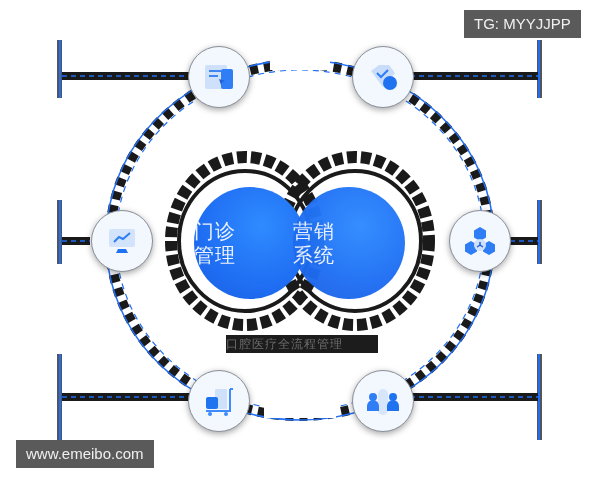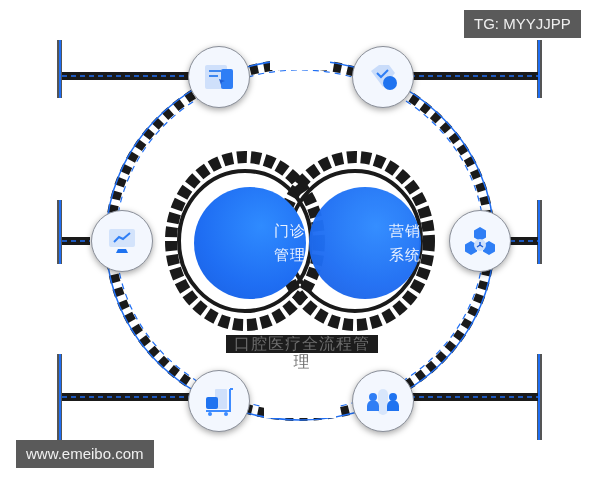--- a/index.html
+++ b/index.html
@@ -1,21 +1,21 @@
 <!DOCTYPE html>
 <html><head>
   <meta charset="utf-8">
   <style>
     html, body { margin:0; padding:0; }
     body { width:600px; height:480px; background:#ffffff; position:relative; overflow:hidden; font-family:"DejaVu Sans", sans-serif; }
     #diagram { position:absolute; left:0; top:0; width:600px; height:480px; }
     .node { position:absolute; width:62px; height:62px; border-radius:50%; background:#f3f7fe; border:1px solid #8a8f99; box-shadow:0 2px 6px rgba(0,0,0,0.35); box-sizing:border-box; display:flex; align-items:center; justify-content:center; }
     .node svg { width:40px; height:40px; }
-    .center-circle { position:absolute; width:112px; height:112px; border-radius:50%; background:radial-gradient(circle at 60% 35%, #2f8bff 0%, #1f6ef3 60%, #1a5fe0 100%); display:flex; flex-direction:column; align-items:flex-end; justify-content:center; color:#eaf2ff; font-size:15px; line-height:24px; letter-spacing:1px; }
-    .caption { position:absolute; left:226px; top:335px; width:152px; height:18px; background:#1c1c1c; color:#6c6c6c; font-size:16px; line-height:18px; text-align:center; letter-spacing:1px; }
+    .center-circle { position:absolute; width:112px; height:112px; border-radius:50%; background:radial-gradient(circle at 60% 35%, #2f8bff 0%, #1f6ef3 60%, #1a5fe0 100%); display:flex; flex-direction:column; align-items:flex-start; justify-content:center; color:#eaf2ff; font-size:20px; line-height:24px; letter-spacing:1px; }
+    .caption { position:absolute; left:226px; top:335px; width:152px; height:18px; background:#1c1c1c; color:#6c6c6c; font-size:12px; line-height:18px; text-align:left; letter-spacing:1px; }
     .tag { position:absolute; background:#5a5a5a; color:#f0f0f0; font-family:"Liberation Sans", sans-serif; font-size:15px; line-height:28px; padding:0 10px; }
   </style>
 </head>
 <body>
 
 <div id="diagram">
   <svg width="600" height="480" viewBox="0 0 600 480">
 
     <g>
       <rect x="57" y="40" width="5" height="58" fill="#555"></rect>
@@ -58,21 +58,21 @@
     <ellipse cx="355" cy="241" rx="74" ry="84" fill="none" stroke="#1a1a1a" stroke-width="12" stroke-dasharray="10 4"></ellipse>
     <ellipse cx="245" cy="241" rx="66" ry="70" fill="none" stroke="#1a1a1a" stroke-width="4"></ellipse>
     <ellipse cx="355" cy="241" rx="66" ry="70" fill="none" stroke="#1a1a1a" stroke-width="4"></ellipse>
   </svg>
 
   
   <div class="center-circle" style="left:194px; top:187px;">
     <span>门诊</span>
     <span>管理</span>
   </div>
-  <div class="center-circle" style="left:309px; top:187px; opacity:0.97;">
+  <div class="center-circle" style="left:293px; top:187px; opacity:0.97;">
     <span>营销</span>
     <span>系统</span>
   </div>
 
   <div class="caption">口腔医疗全流程管理</div>
 
   
   <div class="node" style="left:188px; top:46px;">
     <svg viewBox="0 0 40 40">
       <rect x="6" y="8" width="22" height="24" rx="2" fill="#cfe0fb"></rect>

